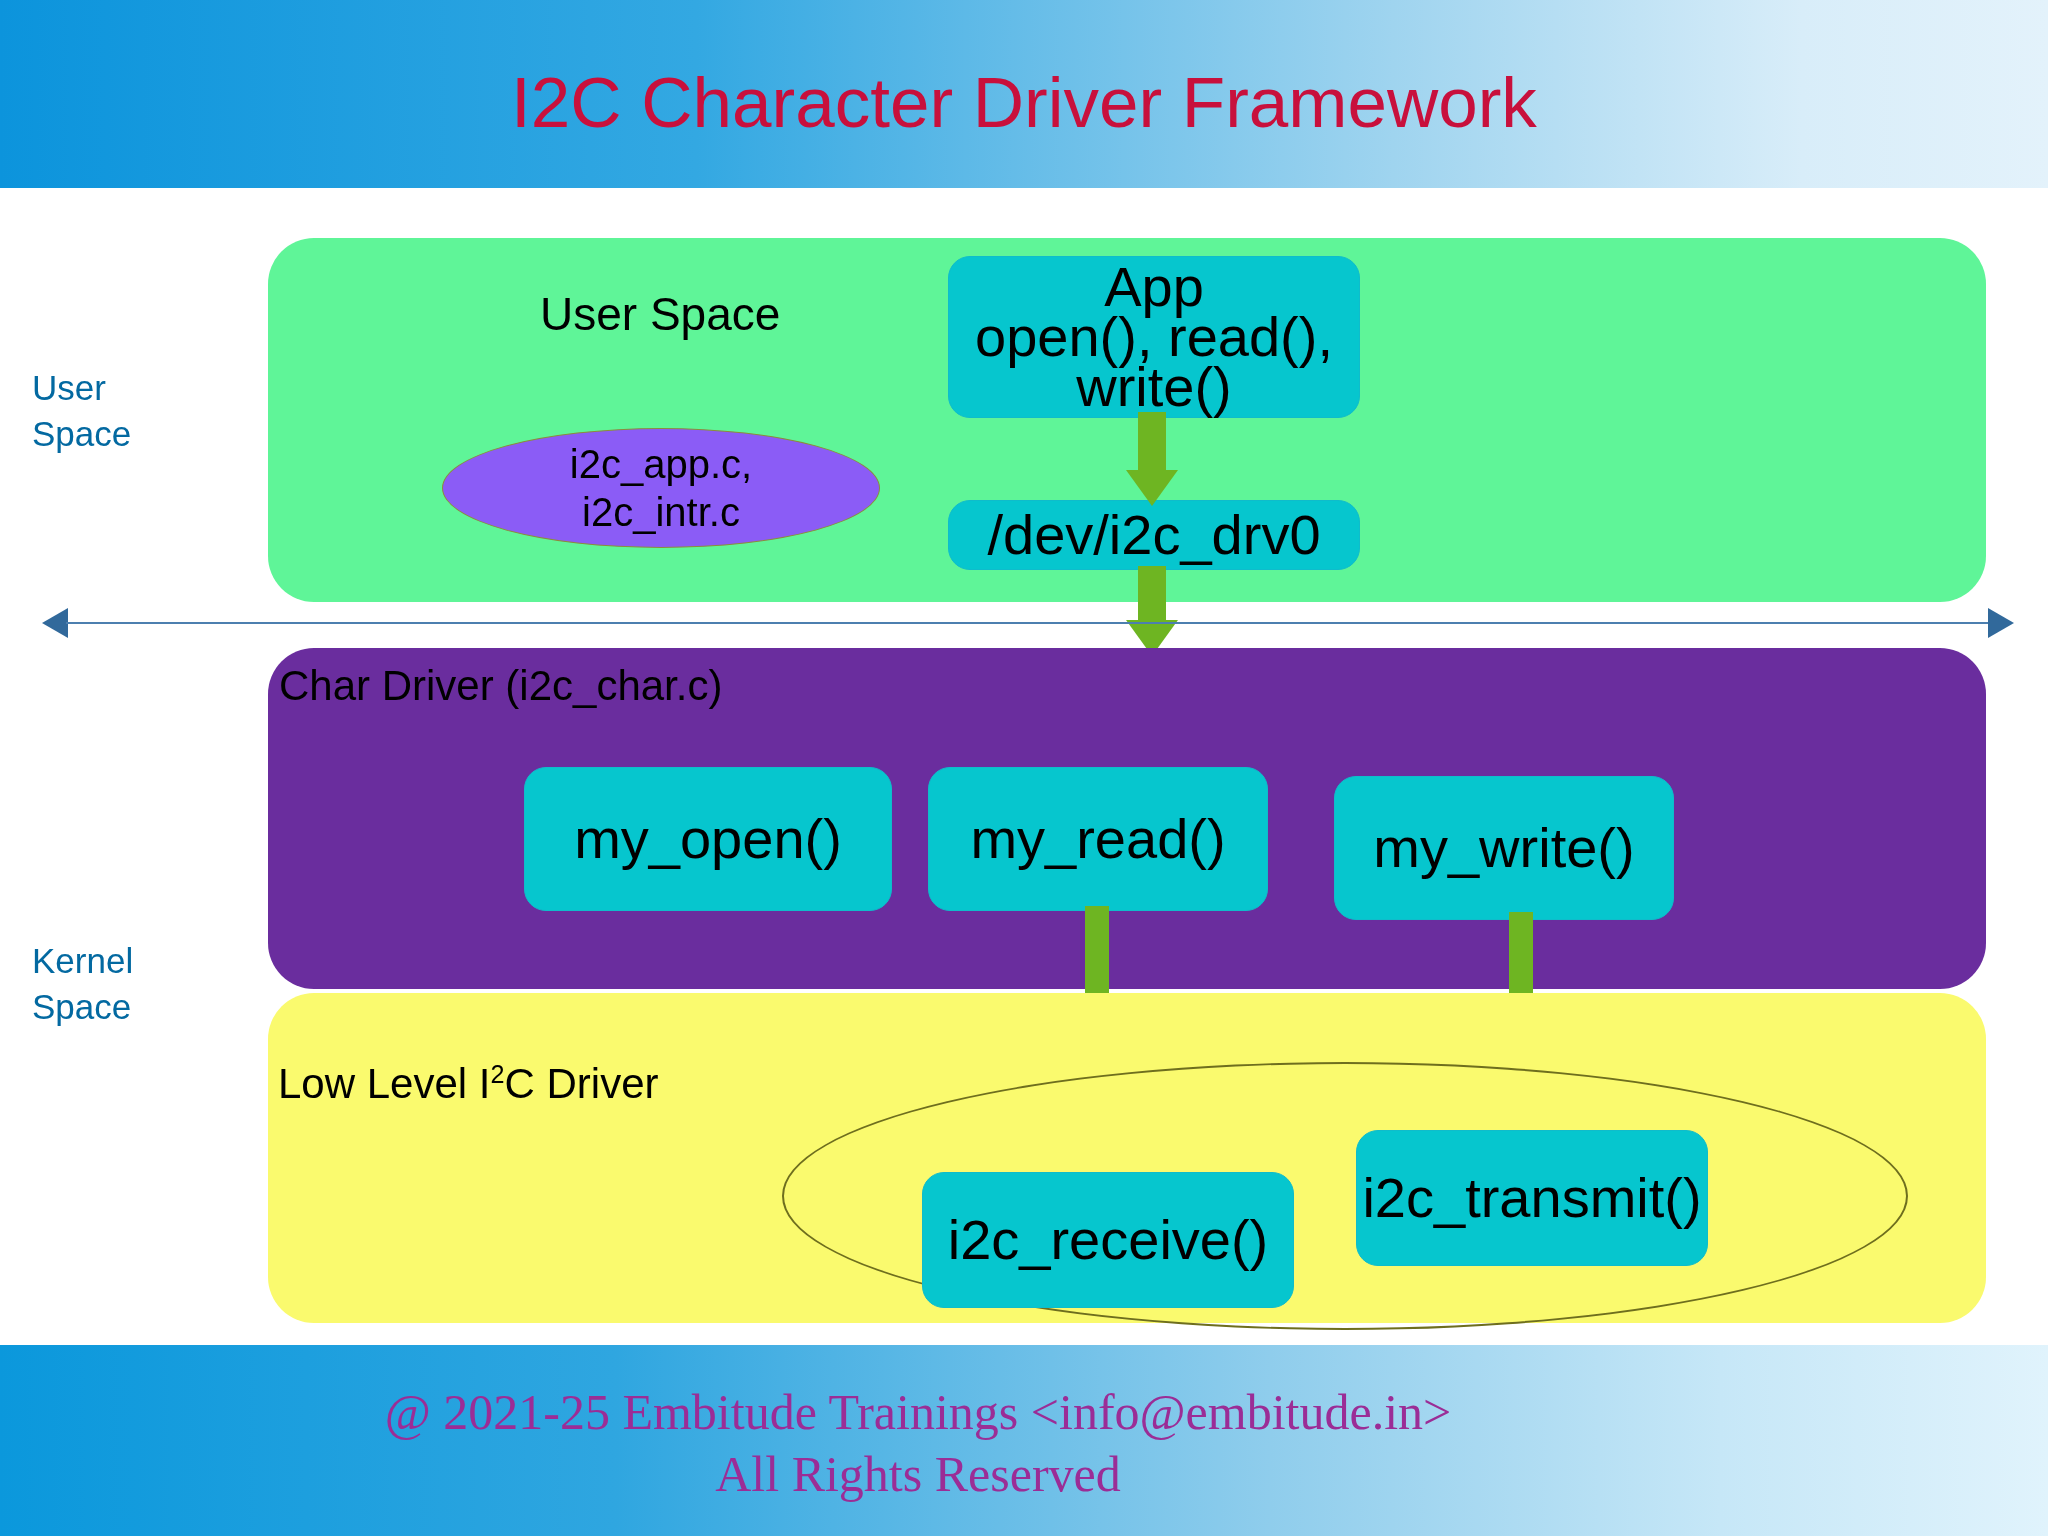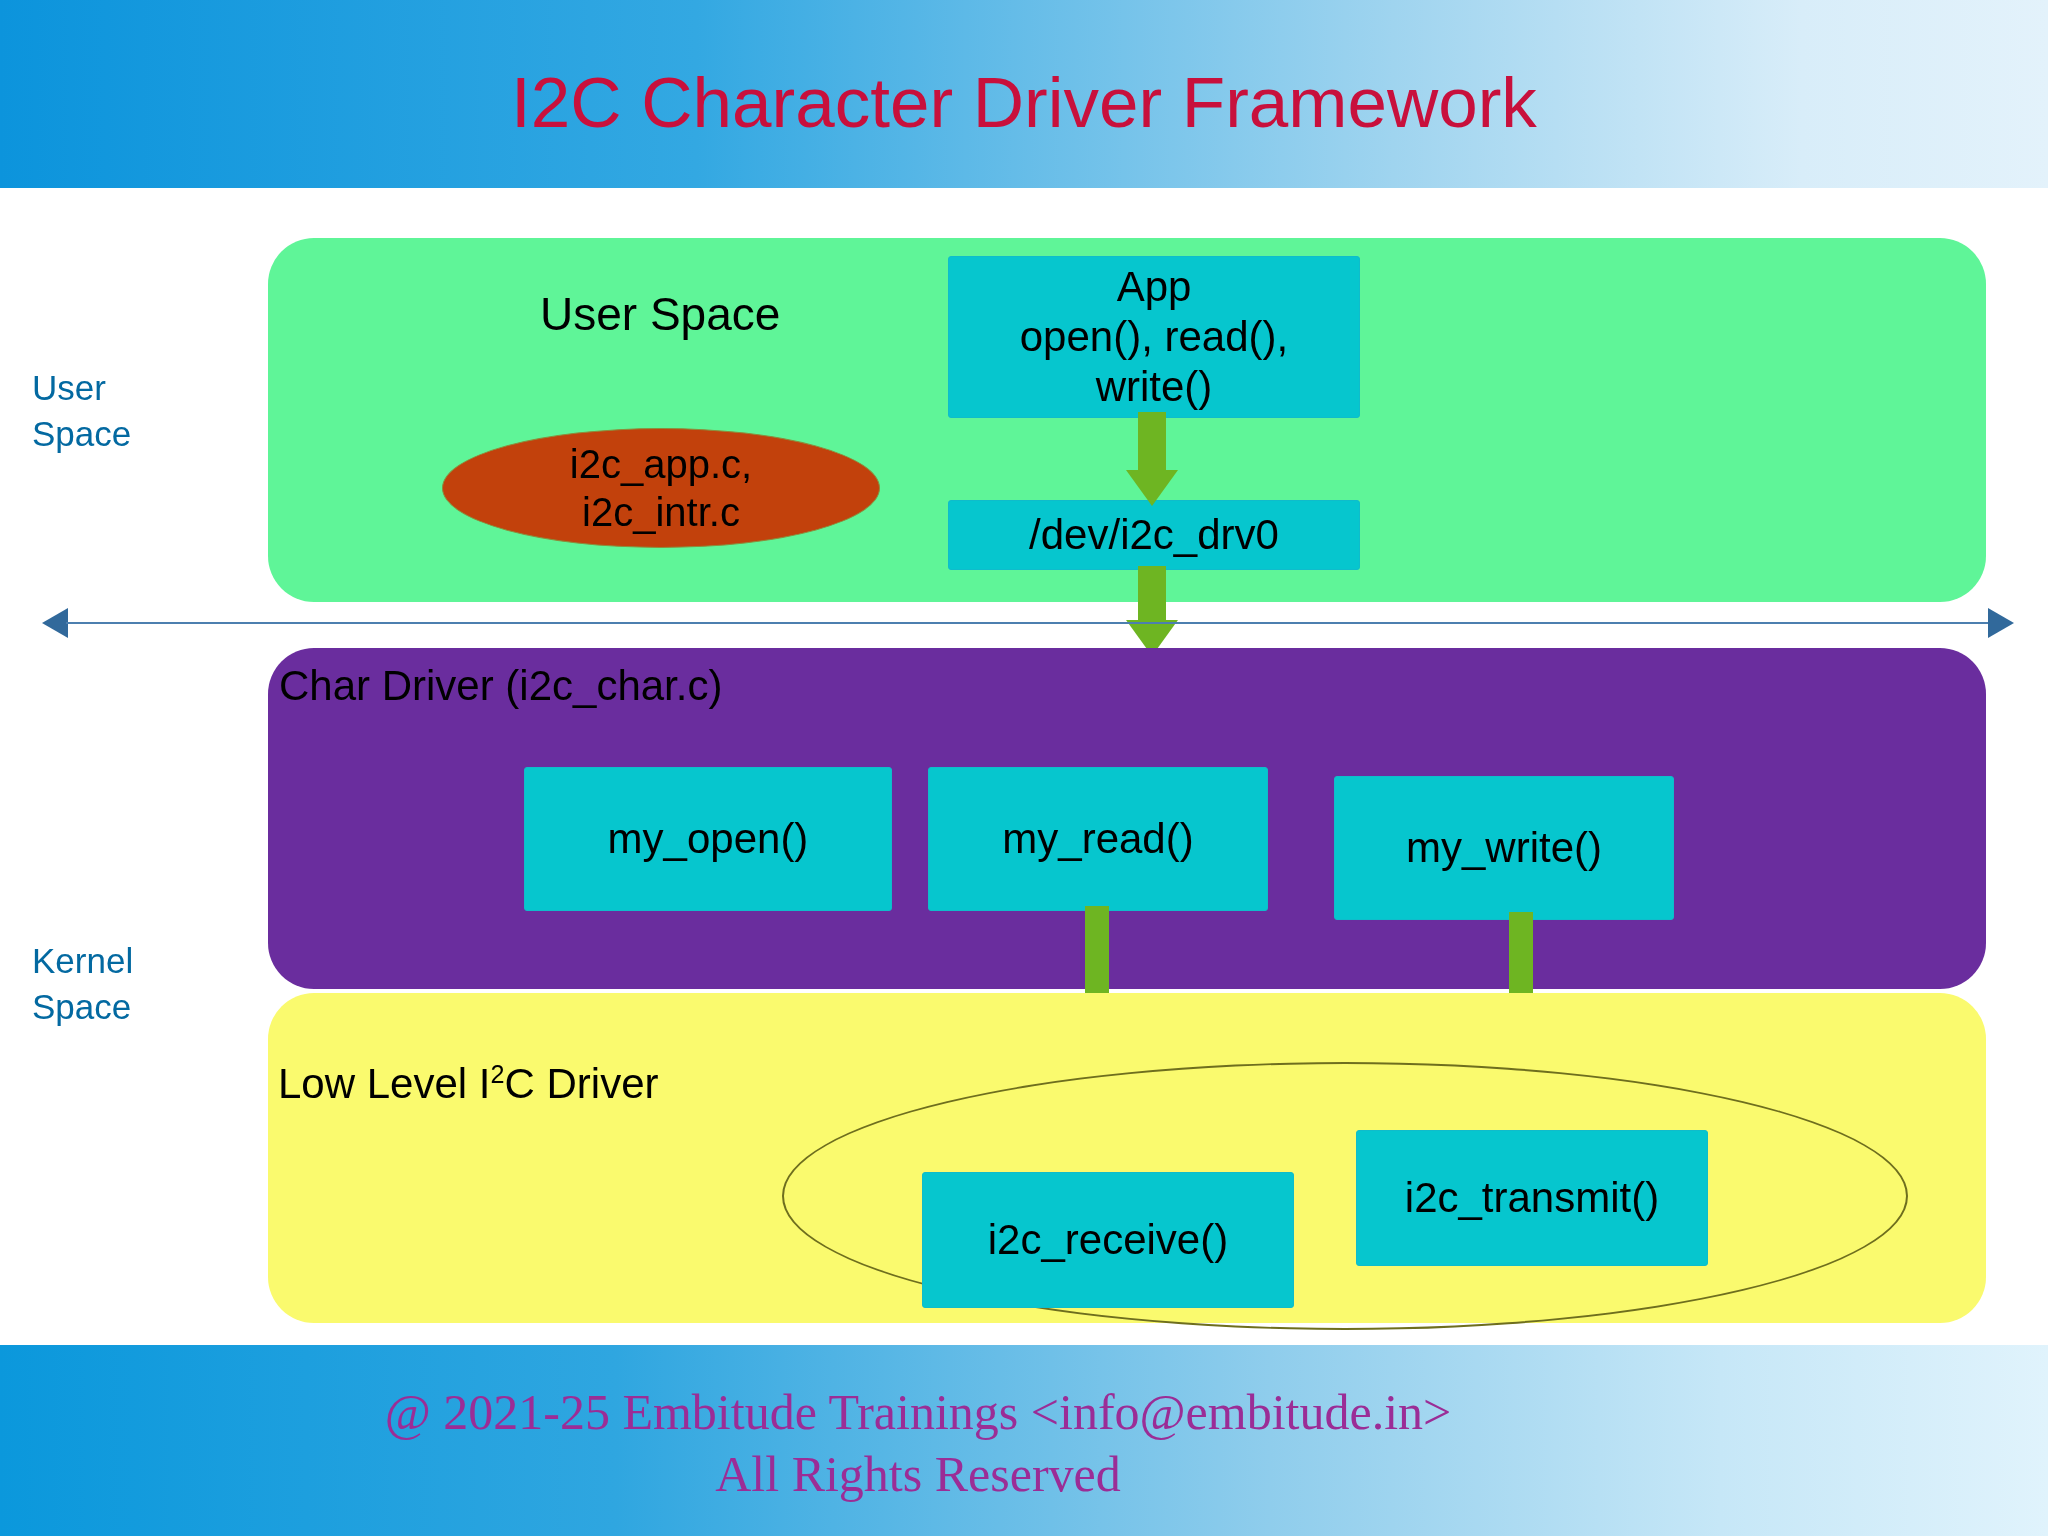--- a/index.html
+++ b/index.html
@@ -81,21 +81,21 @@
   }
   .char-driver-title { left: 279px; top: 660px; }
   .low-level-title { left: 278px; top: 1048px; }
   .low-level-title sup { font-size: 0.6em; vertical-align: super; }
 
   
   .source-ellipse {
     position: absolute;
     left: 442px; top: 428px;
     width: 438px; height: 120px;
-    background: #c2410c;
+    background: #8b5cf6;
     border: 1px solid #8C8C3C;
     border-radius: 50%;
     display: flex;
     align-items: center;
     justify-content: center;
     text-align: center;
     color: #000;
     font-size: 40px;
     line-height: 48px;
     white-space: pre-line;
@@ -108,27 +108,27 @@
     border: 2px solid #6E6E1E;
     border-radius: 50%;
     background: transparent;
   }
 
   
   .node {
     position: absolute;
     background: #06C6CE;
     border: 1px solid #0FBCCB;
-    border-radius: 3px;
+    border-radius: 22px;
     display: flex;
     align-items: center;
     justify-content: center;
     text-align: center;
     color: #000000;
-    font-size: 42px;
+    font-size: 56px;
     line-height: 50px;
     white-space: pre-line;
     box-sizing: border-box;
   }
   .node-app      { left: 948px; top: 256px; width: 412px; height: 162px; }
   .node-dev      { left: 948px; top: 500px; width: 412px; height: 70px; }
   .node-myopen   { left: 524px; top: 767px; width: 368px; height: 144px; text-align: center; }
   .node-myread   { left: 928px; top: 767px; width: 340px; height: 144px; }
   .node-mywrite  { left: 1334px; top: 776px; width: 340px; height: 144px; }
   .node-recv     { left: 922px; top: 1130px; width: 372px; height: 136px; margin-top: 42px; }

